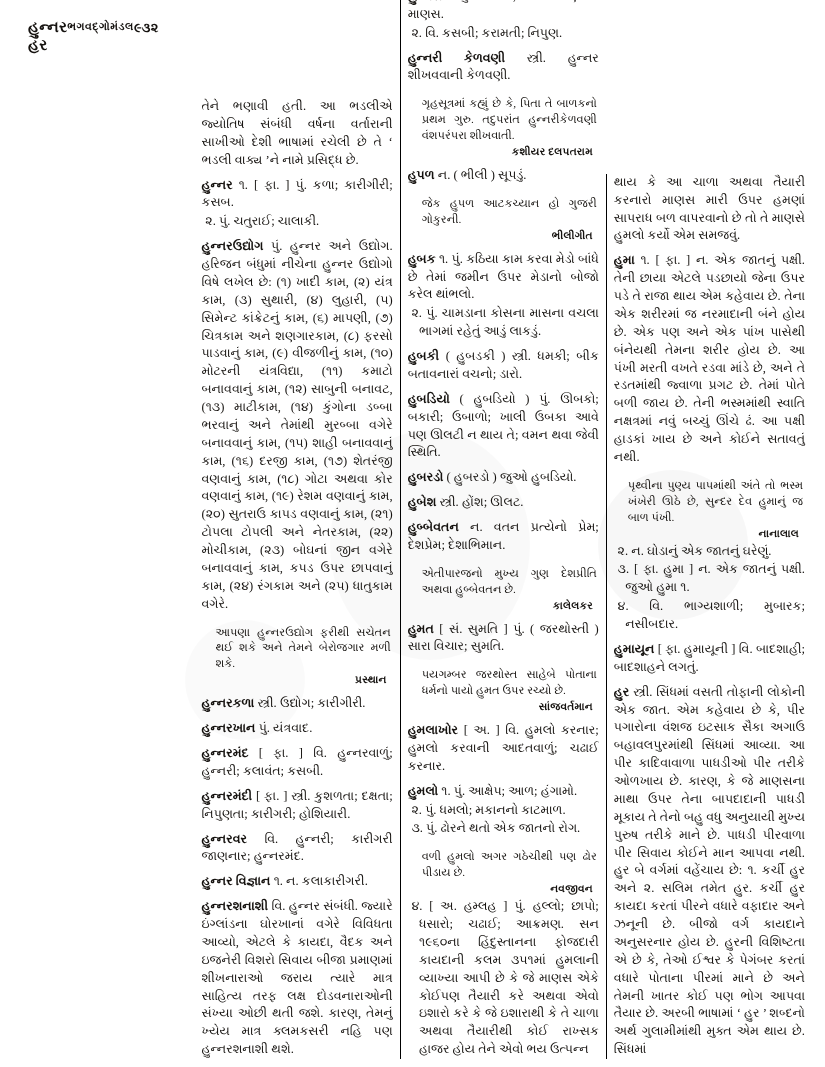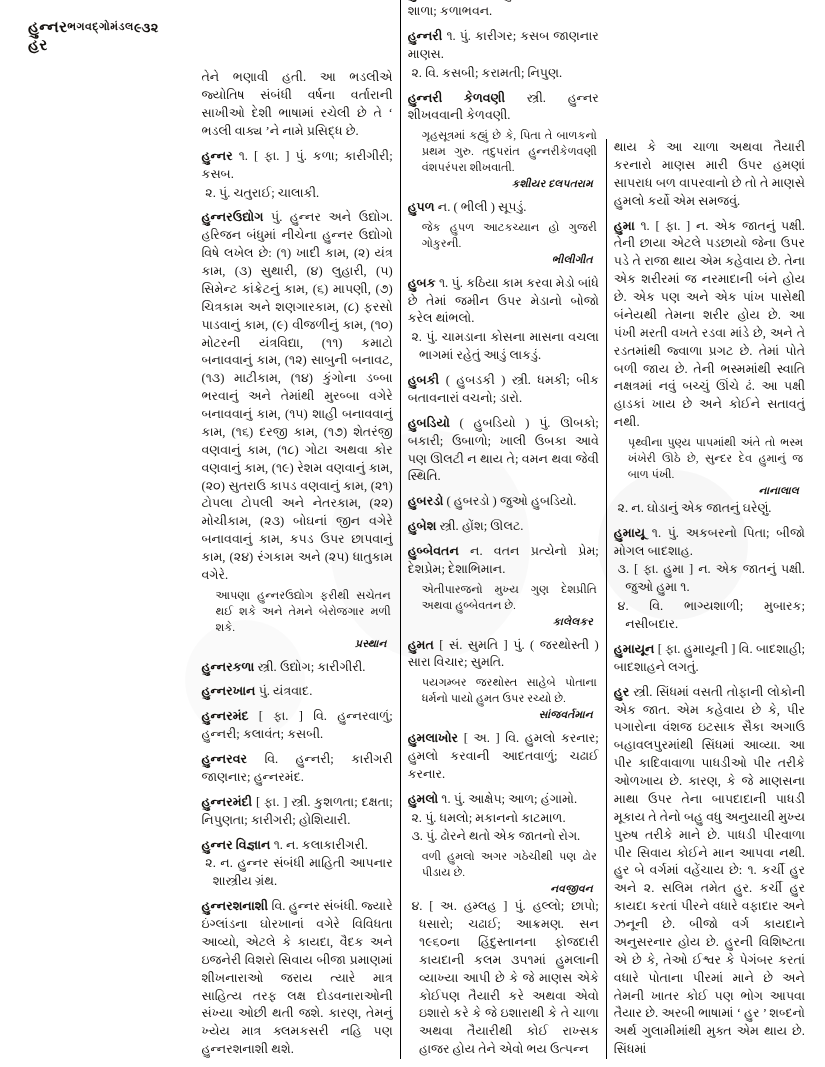--- a/index.html
+++ b/index.html
@@ -47,32 +47,31 @@
   }
   .col + .col{border-left:1px solid #000000;}
   .col.c1{padding-left:2px;}
   .col.c3{padding-right:2px;}
   
   .para{margin:0 0 2px 0;}
   .entry{margin:7px 0 0 0;text-indent:0;}
   .entry .hw{font-weight:bold;}
   .sense{margin:1px 0 0 0;padding-left:0.9em;text-indent:-0.6em;}
   .quote{
-    margin:3px 0 0 0;
+    margin:11px 0 0 0;
     font-size:11.4px;
     line-height:1.4;
     padding:0 2px 0 14px;
     text-align:justify;
   }
   .attrib{
     display:block;text-align:right;
     font-size:10.6px;font-weight:bold;
     margin-top:1px;padding-right:4px;
     letter-spacing:.2px;
-    font-style:italic;
   }
   
   .smudge{
     position:absolute;border-radius:50%;
     background:#000;opacity:.030;pointer-events:none;
   }
   .s1{left:598px;top:470px;width:150px;height:150px;}
   .s2{left:330px;top:430px;width:200px;height:230px;opacity:.022;}
   .s3{left:185px;top:620px;width:120px;height:120px;opacity:.020;}
 </style>
@@ -93,24 +92,23 @@
   <div class="columns">
     <div class="col c1" id="col-1">
         <p class="para">તેને ભણાવી હતી. આ ભડલીએ જ્યોતિષ સંબંધી વર્ષના વર્તારાની સાખીઓ દેશી ભાષામાં રચેલી છે તે ‘ ભડલી વાક્ય ’ને નામે પ્રસિદ્ધ છે.</p>
         <p class="entry"><span class="hw">હુન્નર</span> <span>૧. [ ફા. ] પું. કળા; કારીગીરી; કસબ.</span></p>
         <p class="sense">૨. પું. ચતુરાઈ; ચાલાકી.</p>
         <p class="entry"><span class="hw">હુન્નરઉદ્યોગ</span> <span>પું. હુન્નર અને ઉદ્યોગ. હરિજન બંધુમાં નીચેના હુન્નર ઉદ્યોગો વિષે લખેલ છે: (૧) ખાદી કામ, (૨) યંત્ર કામ, (૩) સુથારી, (૪) લુહારી, (૫) સિમેન્ટ કાંક્રેટનું કામ, (૬) માપણી, (૭) ચિત્રકામ અને શણગારકામ, (૮) ફરસો પાડવાનું કામ, (૯) વીજળીનું કામ, (૧૦) મોટરની યંત્રવિદ્યા, (૧૧) કમાટો બનાવવાનું કામ, (૧૨) સાબુની બનાવટ, (૧૩) માટીકામ, (૧૪) કુંગોના ડબ્બા ભરવાનું અને તેમાંથી મુરબ્બા વગેરે બનાવવાનું કામ, (૧૫) શાહી બનાવવાનું કામ, (૧૬) દરજી કામ, (૧૭) શેતરંજી વણવાનું કામ, (૧૮) ગોટા અથવા કોર વણવાનું કામ, (૧૯) રેશમ વણવાનું કામ, (૨૦) સુતરાઉ કાપડ વણવાનું કામ, (૨૧) ટોપલા ટોપલી અને નેતરકામ, (૨૨) મોચીકામ, (૨૩) બોઘનાં જીન વગેરે બનાવવાનું કામ, કપડ ઉપર છાપવાનું કામ, (૨૪) રંગકામ અને (૨૫) ધાતુકામ વગેરે.</span></p>
         <p class="quote"><span>આપણા હુન્નરઉદ્યોગ ફરીથી સચેતન થઈ શકે અને તેમને બેરોજગાર મળી શકે.</span><span class="attrib">પ્રસ્થાન</span></p>
         <p class="entry"><span class="hw">હુન્નરકળા</span> <span>સ્ત્રી. ઉદ્યોગ; કારીગીરી.</span></p>
         <p class="entry"><span class="hw">હુન્નરખાન</span> <span>પું. યંત્રવાદ.</span></p>
         <p class="entry"><span class="hw">હુન્નરમંદ</span> <span>[ ફા. ] વિ. હુન્નરવાળું; હુન્નરી; કલાવંત; કસબી.</span></p>
+        <p class="entry"><span class="hw">હુન્નરમંદી</span> <span>[ ફા. ] સ્ત્રી. કુશળતા; દક્ષતા; નિપુણતા; કારીગરી; હોશિયારી.</span></p>
         <p class="entry"><span class="hw">હુન્નરવર</span> <span>વિ. હુન્નરી; કારીગરી જાણનાર; હુન્નરમંદ.</span></p>
-        <p class="entry"><span class="hw">હુન્નરમંદી</span> <span>[ ફા. ] સ્ત્રી. કુશળતા; દક્ષતા; નિપુણતા; કારીગરી; હોશિયારી.</span></p>
         <p class="entry"><span class="hw">હુન્નર વિજ્ઞાન</span> <span>૧. ન. કલાકારીગરી.</span></p>
-        <p class="sense">૨. ન. હુન્નર સંબંધી માહિતી આપનાર શાસ્ત્રીય ગ્રંથ.</p>
         <p class="entry"><span class="hw">હુન્નરશનાશી</span> <span>વિ. હુન્નર સંબંધી. જ્યારે ઇંગ્લાંડના ઘોરખાનાં વગેરે વિવિધતા આવ્યો, એટલે કે કાયદા, વૈદક અને ઇજનેરી વિશરો સિવાય બીજા પ્રમાણમાં શીખનારાઓ જરાય ત્યારે માત્ર સાહિત્ય તરફ લક્ષ દોડવનારાઓની સંખ્યા ઓછી થતી જશે. કારણ, તેમનું ખ્યેય માત્ર ક્લમકસરી નહિ પણ હુન્નરશનાશી થશે.</span></p>
       </div>
     <div class="col c2" id="col-2">
         <p class="entry"><span class="hw">હુન્નરશાળા</span> <span>સ્ત્રી. હુન્નર શીખવવાની શાળા; કળાભવન.</span></p>
         <p class="entry"><span class="hw">હુન્નરી</span> <span>૧. પું. કારીગર; કસબ જાણનાર માણસ.</span></p>
         <p class="sense">૨. વિ. કસબી; કરામતી; નિપુણ.</p>
         <p class="entry"><span class="hw">હુન્નરી કેળવણી</span> <span>સ્ત્રી. હુન્નર શીખવવાની કેળવણી.</span></p>
         <p class="quote"><span>ગૃહસૂત્રમાં કહ્યું છે કે, પિતા તે બાળકનો પ્રથમ ગુરુ. તદુપરાંત હુન્નરીકેળવણી વંશપરંપરા શીખવાતી.</span><span class="attrib">કશીયર દલપતરામ</span></p>
         <p class="entry"><span class="hw">હુપળ</span> <span>ન. ( ભીલી ) સૂપડું.</span></p>
         <p class="quote"><span>જેક હુપળ આટકચ્યાન હો ગુજરી ગોકુરની.</span><span class="attrib">ભીલીગીત</span></p>
@@ -129,21 +127,20 @@
         <p class="sense">૨. પું. ધમલો; મકાનનો કાટમાળ.</p>
         <p class="sense">૩. પું. ઢોરને થતો એક જાતનો રોગ.</p>
         <p class="quote"><span>વળી હુમલો અગર ગઠેચીથી પણ ઢોર પીડાય છે.</span><span class="attrib">નવજીવન</span></p>
         <p class="sense">૪. [ અ. હમ્લહ ] પું. હલ્લો; છાપો; ધસારો; ચઢાઈ; આક્રમણ. સન ૧૯૬૦ના હિંદુસ્તાનના ફોજદારી કાયદાની કલમ ૩૫૧માં હુમલાની વ્યાખ્યા આપી છે કે જે માણસ એકે કોઈપણ તૈયારી કરે અથવા એવો ઇશારો કરે કે જે ઇશારાથી કે તે ચાળા અથવા તૈયારીથી કોઈ રાખ્સક હાજર હોય તેને એવો ભય ઉત્પન્ન</p>
       </div>
     <div class="col c3" id="col-3">
         <p class="para">થાય કે આ ચાળા અથવા તૈયારી કરનારો માણસ મારી ઉપર હમણાં સાપરાધ બળ વાપરવાનો છે તો તે માણસે હુમલો કર્યો એમ સમજવું.</p>
         <p class="entry"><span class="hw">હુમા</span> <span>૧. [ ફા. ] ન. એક જાતનું પક્ષી. તેની છાયા એટલે પડછાયો જેના ઉપર પડે તે રાજા થાય એમ કહેવાય છે. તેના એક શરીરમાં જ નરમાદાની બંને હોય છે. એક પણ અને એક પાંખ પાસેથી બંનેયથી તેમના શરીર હોય છે. આ પંખી મરતી વખતે રડવા માંડે છે, અને તે રડતમાંથી જ્વાળા પ્રગટ છે. તેમાં પોતે બળી જાય છે. તેની ભસ્મમાંથી સ્વાતિ નક્ષત્રમાં નવું બચ્ચું ઊંચે ઢં. આ પક્ષી હાડકાં ખાય છે અને કોઈને સતાવતું નથી.</span></p>
         <p class="quote"><span>પૃથ્વીના પુણ્ય પાપમાંથી અંતે તો ભસ્મ ખંખેરી ઊઠે છે, સુન્દર દેવ હુમાનું જ બાળ પંખી.</span><span class="attrib">નાનાલાલ</span></p>
         <p class="sense">૨. ન. ઘોડાનું એક જાતનું ઘરેણું.</p>
-        <p class="entry"><span class="hw">હુમાયૂ</span> <span>૧. પું. અકબરનો પિતા; બીજો મોગલ બાદશાહ.</span></p>
         <p class="sense">૩. [ ફા. હુમા ] ન. એક જાતનું પક્ષી. જુઓ હુમા ૧.</p>
         <p class="sense">૪. વિ. ભાગ્યશાળી; મુબારક; નસીબદાર.</p>
         <p class="entry"><span class="hw">હુમાયૂન</span> <span>[ ફા. હુમાયૂની ] વિ. બાદશાહી; બાદશાહને લગતું.</span></p>
         <p class="entry"><span class="hw">હુર</span> <span>સ્ત્રી. સિંધમાં વસતી તોફાની લોકોની એક જાત. એમ કહેવાય છે કે, પીર પગારોના વંશજ ઇટસાક સૈકા અગાઉ બહાવલપુરમાંથી સિંધમાં આવ્યા. આ પીર કાદિવાવાળા પાધડીઓ પીર તરીકે ઓળખાય છે. કારણ, કે જે માણસના માથા ઉપર તેના બાપદાદાની પાધડી મૂકાય તે તેનો બહુ વધુ અનુયાયી મુખ્ય પુરુષ તરીકે માને છે. પાધડી પીરવાળા પીર સિવાય કોઈને માન આપવા નથી. હુર બે વર્ગમાં વહેંચાય છે: ૧. કર્ચી હુર અને ૨. સલિમ તમેત હુર. કર્ચી હુર કાયદા કરતાં પીરને વધારે વફાદાર અને ઝનૂની છે. બીજો વર્ગ કાયદાને અનુસરનાર હોય છે. હુરની વિશિષ્ટતા એ છે કે, તેઓ ઈશ્વર કે પેગંબર કરતાં વધારે પોતાના પીરમાં માને છે અને તેમની ખાતર કોઈ પણ ભોગ આપવા તૈયાર છે. અરબી ભાષામાં ‘ હુર ’ શબ્દનો અર્થ ગુલામીમાંથી મુક્ત એમ થાય છે. સિંધમાં</span></p>
       </div>
   </div>
 
   <div class="smudge s1"></div>
   <div class="smudge s2"></div>
   <div class="smudge s3"></div>

